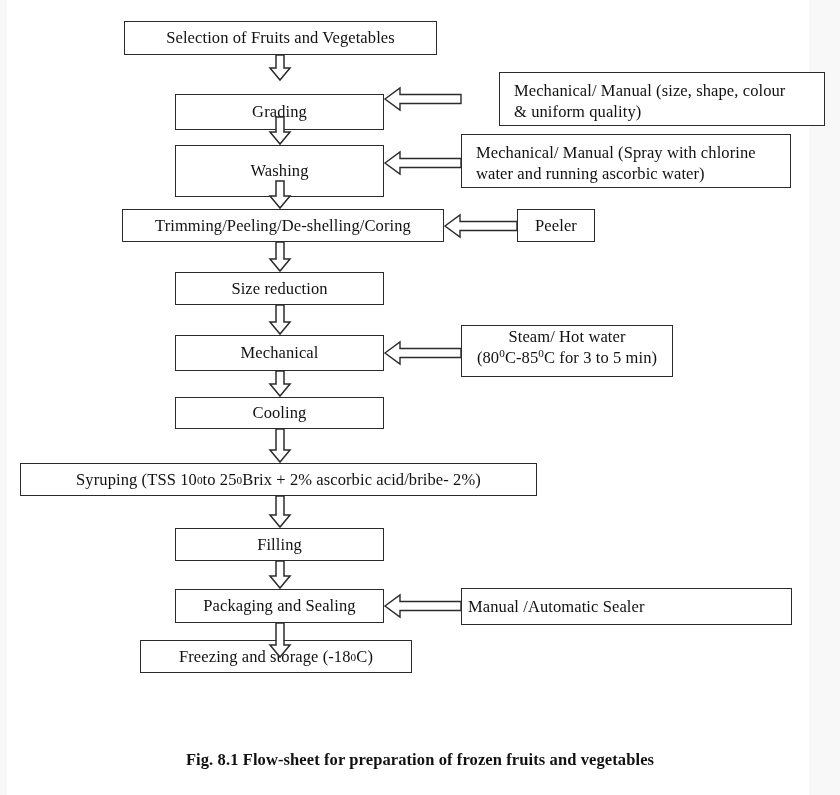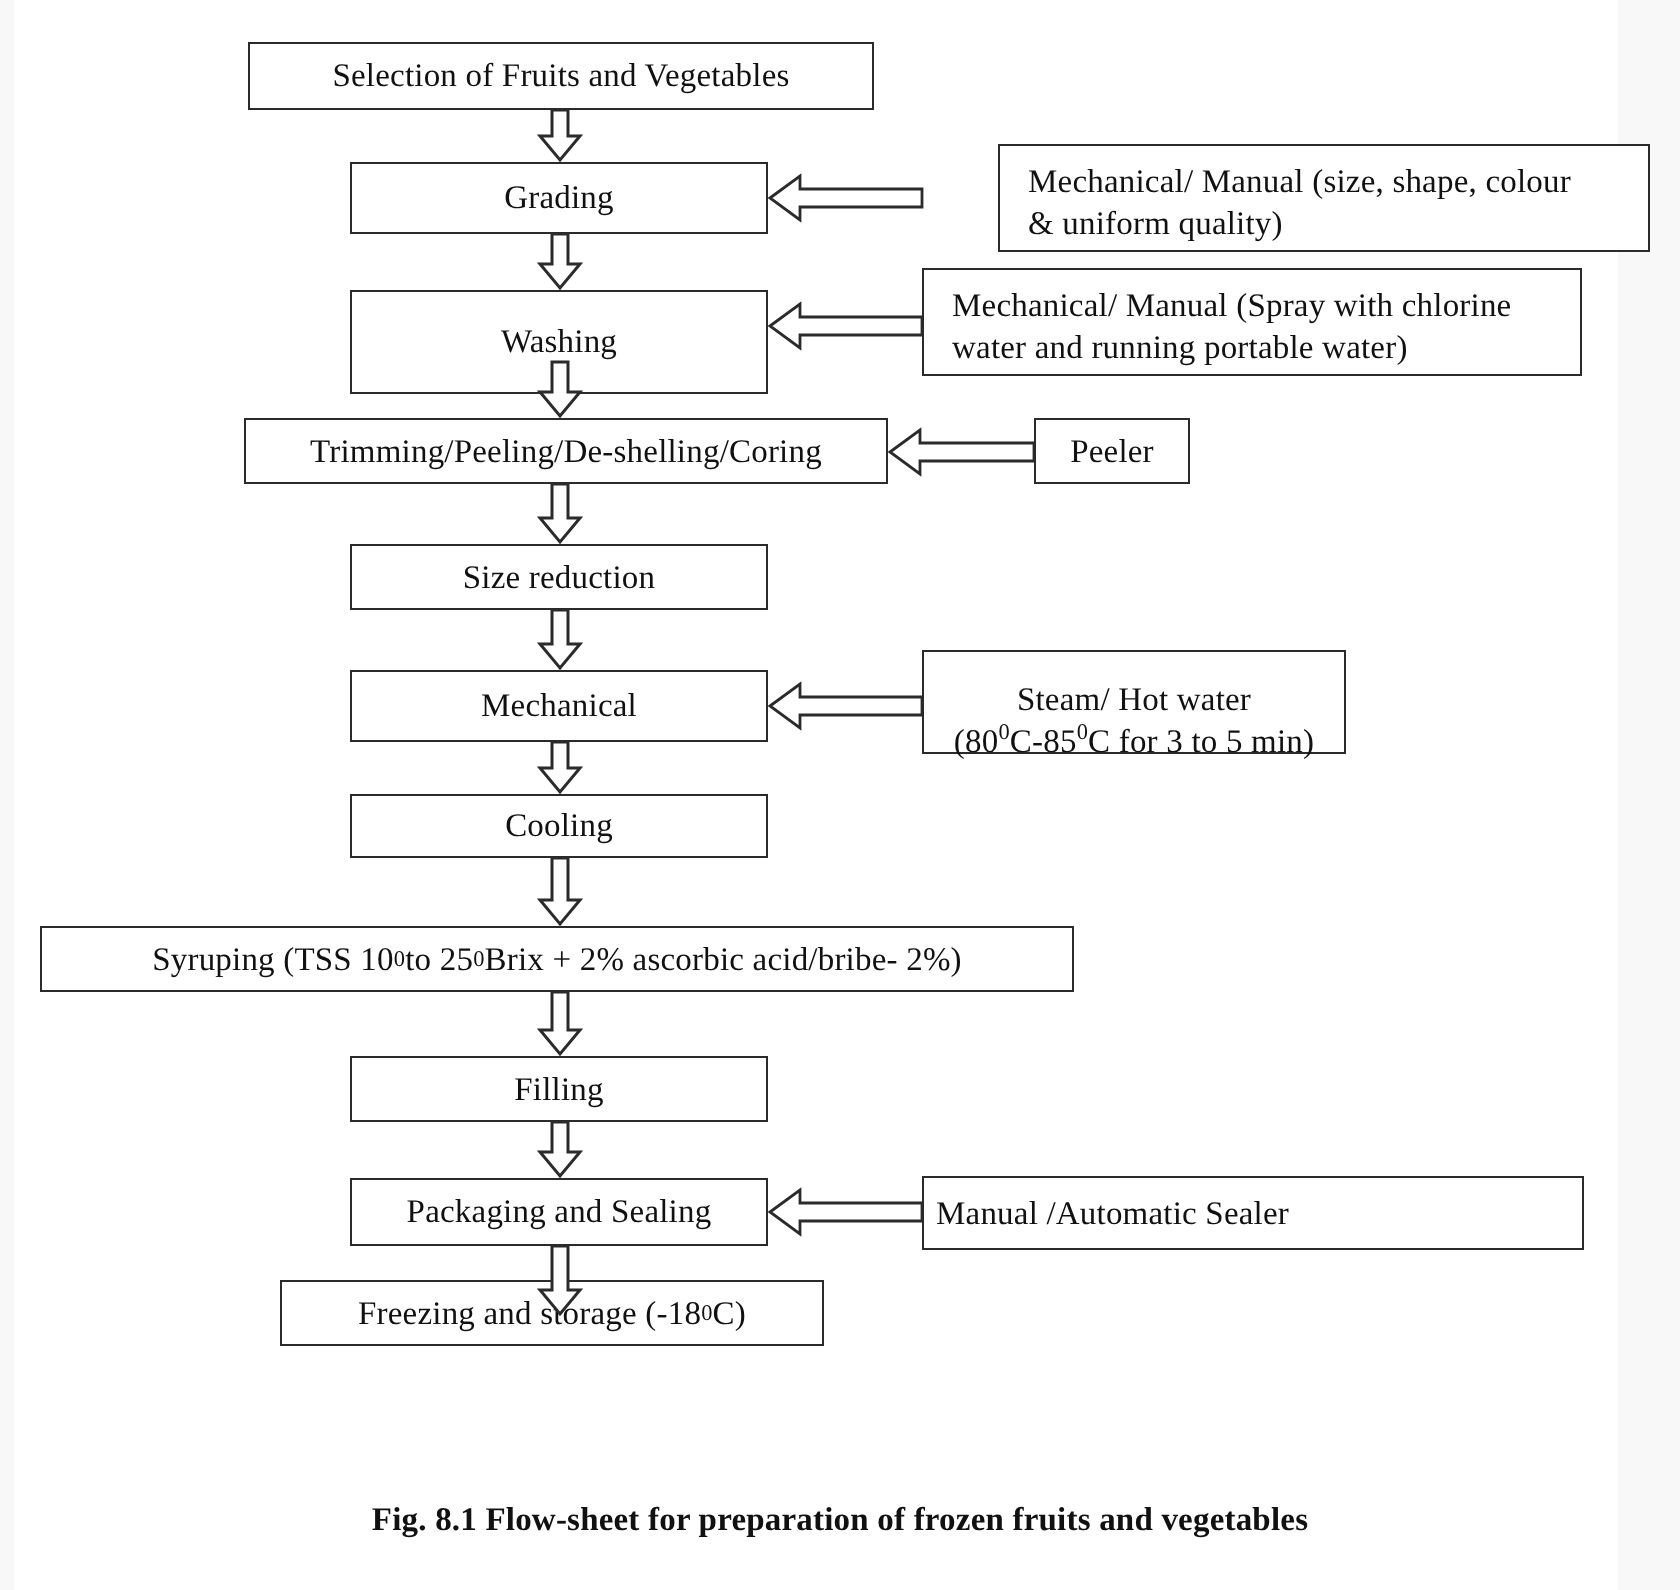--- a/index.html
+++ b/index.html
@@ -50,21 +50,21 @@
     display: block;
     padding-top: 7px;
   }
   .node.multiline .ln {
     display: block;
     text-align: left;
     padding-left: 8px;
   }
   .node.note-center {
     display: block;
-    padding-top: 13px;
+    padding-top: 0;
   }
   .node.note-center .ln {
     display: block;
     text-align: center;
   }
   sup {
     font-size: 0.68em;
     vertical-align: super;
     line-height: 0;
   }
@@ -88,21 +88,21 @@
 </head>
 <body>
 
 <div id="canvas">
 
   <div class="edge-band left"></div>
   <div class="edge-band right"></div>
 
   <div class="node" style="left:124px; top:21px; width:313px; height:34px;">Selection of Fruits and Vegetables</div>
 
-  <div class="node" style="left:175px; top:81px; width:209px; height:36px;">Grading</div>
+  <div class="node" style="left:175px; top:94px; width:209px; height:36px;">Grading</div>
 
   <div class="node" style="left:175px; top:145px; width:209px; height:52px;">Washing</div>
 
   <div class="node" style="left:122px; top:209px; width:322px; height:33px;">Trimming/Peeling/De-shelling/Coring</div>
 
   <div class="node" style="left:175px; top:272px; width:209px; height:33px;">Size reduction</div>
 
   <div class="node" style="left:175px; top:335px; width:209px; height:36px;">Mechanical</div>
 
   <div class="node" style="left:175px; top:397px; width:209px; height:32px;">Cooling</div>
@@ -115,21 +115,21 @@
 
   <div class="node" style="left:140px; top:640px; width:272px; height:33px;">Freezing and storage (-18<sup>0</sup>C)</div>
 
   <div class="node multiline" style="left:461px; top:72px; width:326px; height:54px;margin-left:38px;">
     <span class="ln">Mechanical/ Manual (size, shape, colour</span>
     <span class="ln">&amp; uniform quality)</span>
   </div>
 
   <div class="node multiline" style="left:461px; top:134px; width:330px; height:54px;">
     <span class="ln">Mechanical/ Manual (Spray with chlorine</span>
-    <span class="ln">water and running portable water)</span>
+    <span class="ln">water and running ascorbic water)</span>
   </div>
 
   <div class="node" style="left:517px; top:209px; width:78px; height:33px;">Peeler</div>
 
   <div class="node note-center" style="left:461px; top:325px; width:212px; height:52px;">
     <span class="ln">Steam/ Hot water</span>
     <span class="ln">(80<sup>0</sup>C-85<sup>0</sup>C for 3 to 5 min)</span>
   </div>
 
   <div class="node" style="left:461px; top:588px; width:331px; height:37px; justify-content:flex-start; ">Manual /Automatic Sealer</div>

